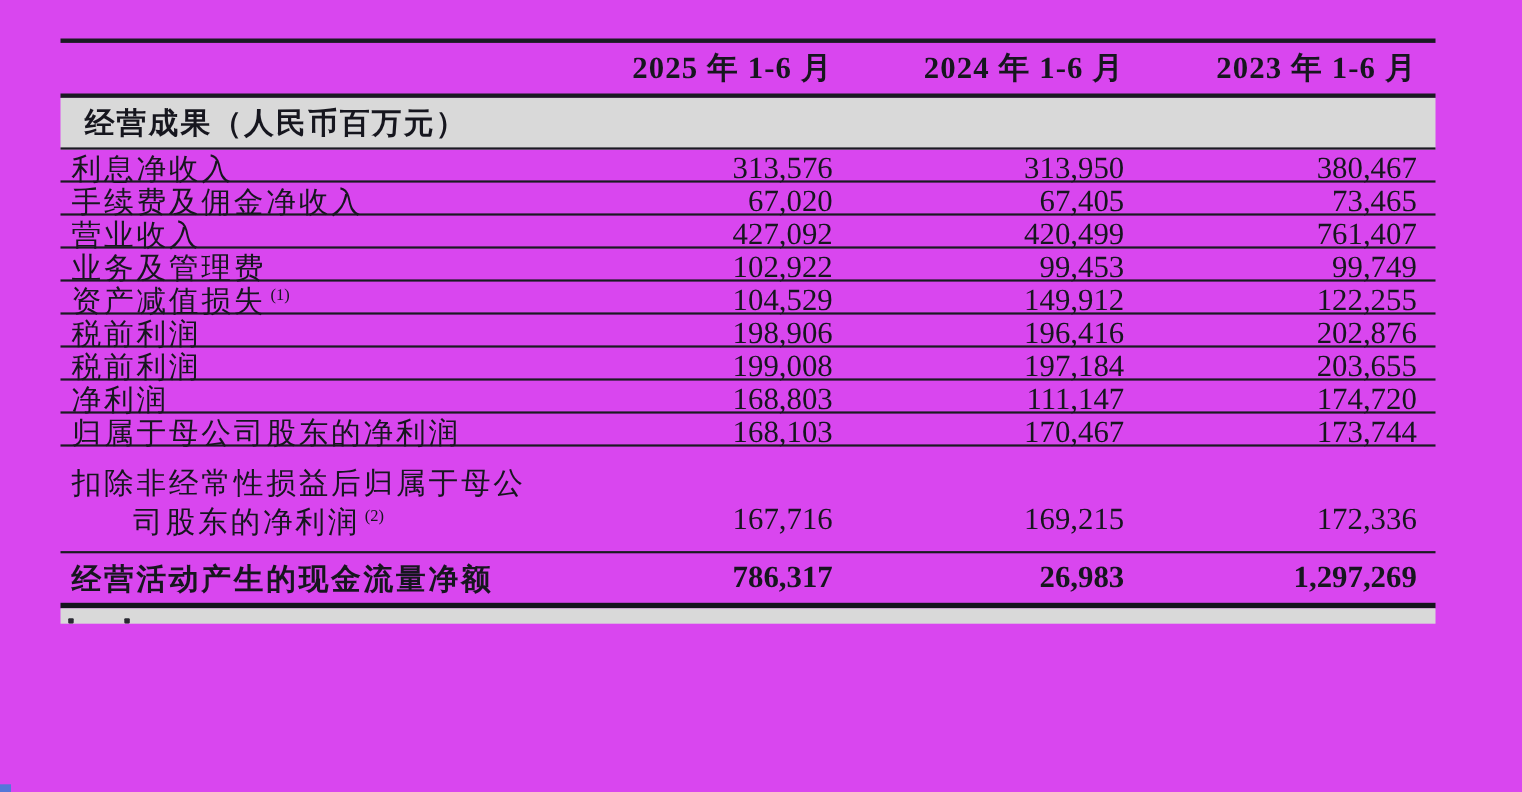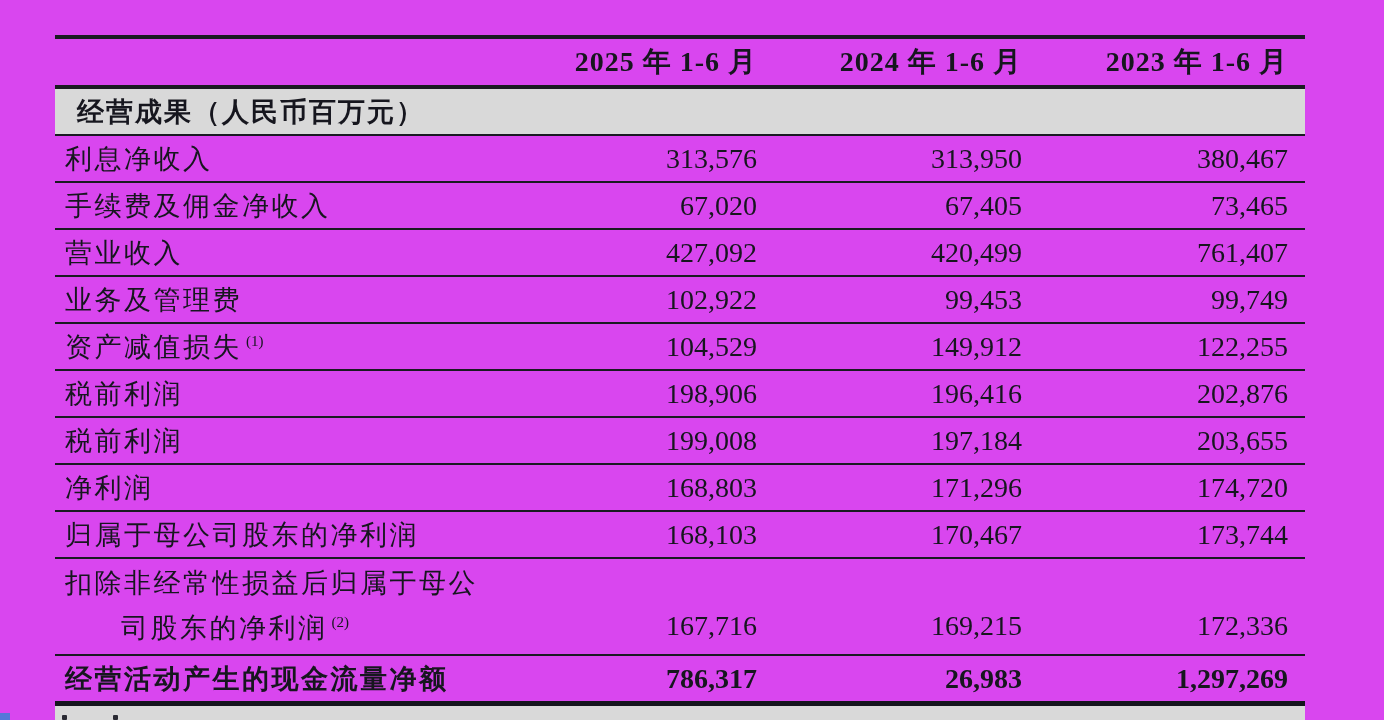--- a/index.html
+++ b/index.html
@@ -48,36 +48,36 @@
     display: flex;
     align-items: center;
     padding-left: 22px;
   }
   .section-title {
     font-weight: bold;
     font-size: 27px;
     letter-spacing: 2px;
   }
   .row {
-    height: 47px;
+    height: 30px;
     border-bottom: 2px solid #1a1a22;
     align-items: center;
   }
   .row.tall { height: 97px; align-items: stretch; }
   .row.last { height: 50px; border-bottom: 5px solid #15151d; font-weight: bold; }
   .label-cell {
     padding-left: 10px;
     font-size: 27px;
     letter-spacing: 2.5px;
     white-space: nowrap;
   }
   .row.tall .label-cell {
     display: flex;
     flex-direction: column;
-    justify-content: space-between;
+    justify-content: flex-end;
     padding-top: 6px; padding-bottom: 8px;
   }
   .label-line2 { padding-left: 56px; }
   .value-cell {
     text-align: right;
     font-size: 28px;
     white-space: nowrap;
   }
   .row.tall .value-cell {
     display: flex;
@@ -169,21 +169,21 @@
         </div>
         <div class="grid-row row">
           <div class="label-cell">税前利润</div>
           <div class="value-cell">199,008</div>
           <div class="value-cell">197,184</div>
           <div class="value-cell">203,655</div>
         </div>
         <div class="grid-row row">
           <div class="label-cell">净利润</div>
           <div class="value-cell">168,803</div>
-          <div class="value-cell">171,296</div>
+          <div class="value-cell">111,147</div>
           <div class="value-cell">174,720</div>
         </div>
         <div class="grid-row row">
           <div class="label-cell">归属于母公司股东的净利润</div>
           <div class="value-cell">168,103</div>
           <div class="value-cell">170,467</div>
           <div class="value-cell">173,744</div>
         </div>
         <div class="grid-row row tall">
           <div class="label-cell">

